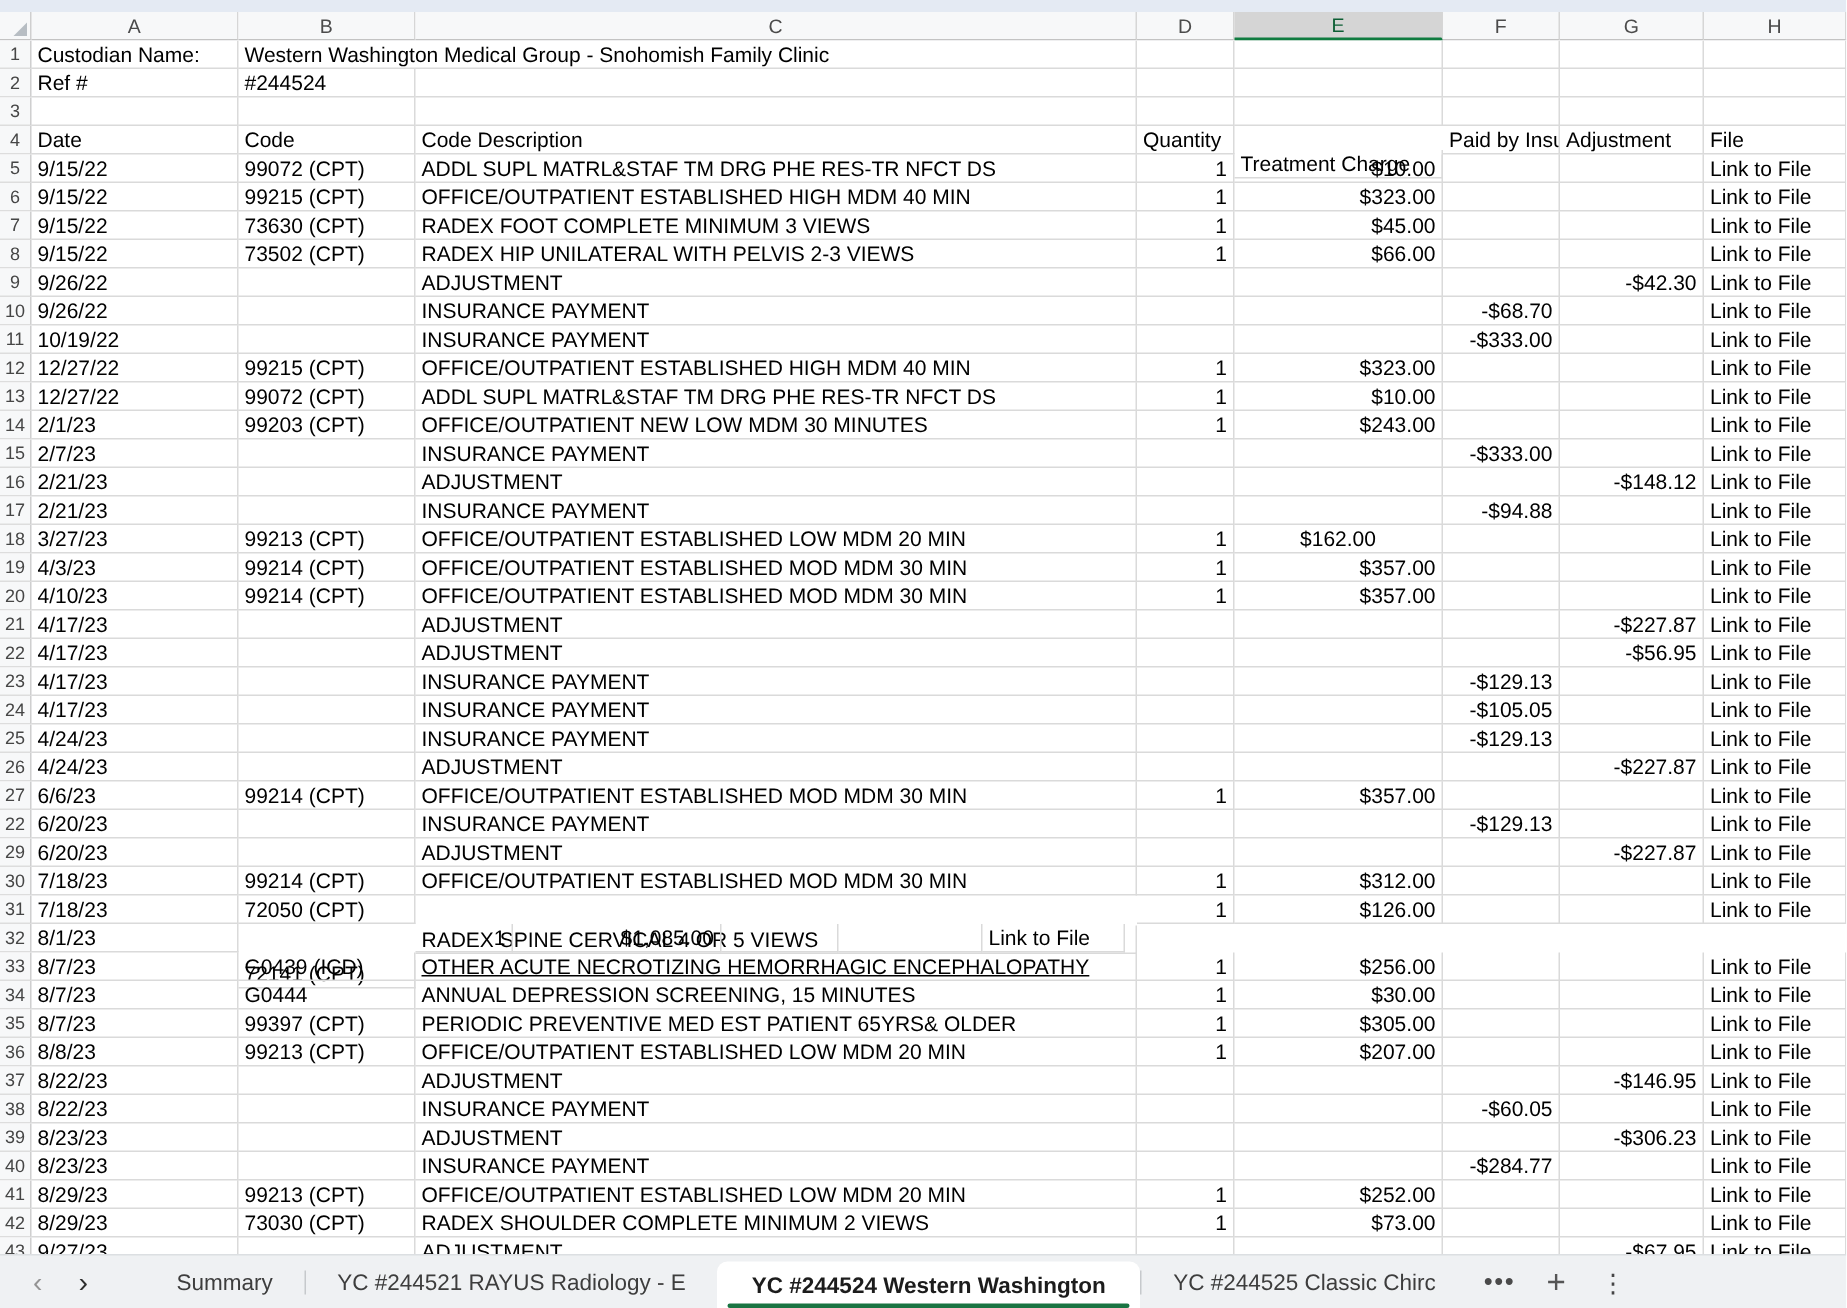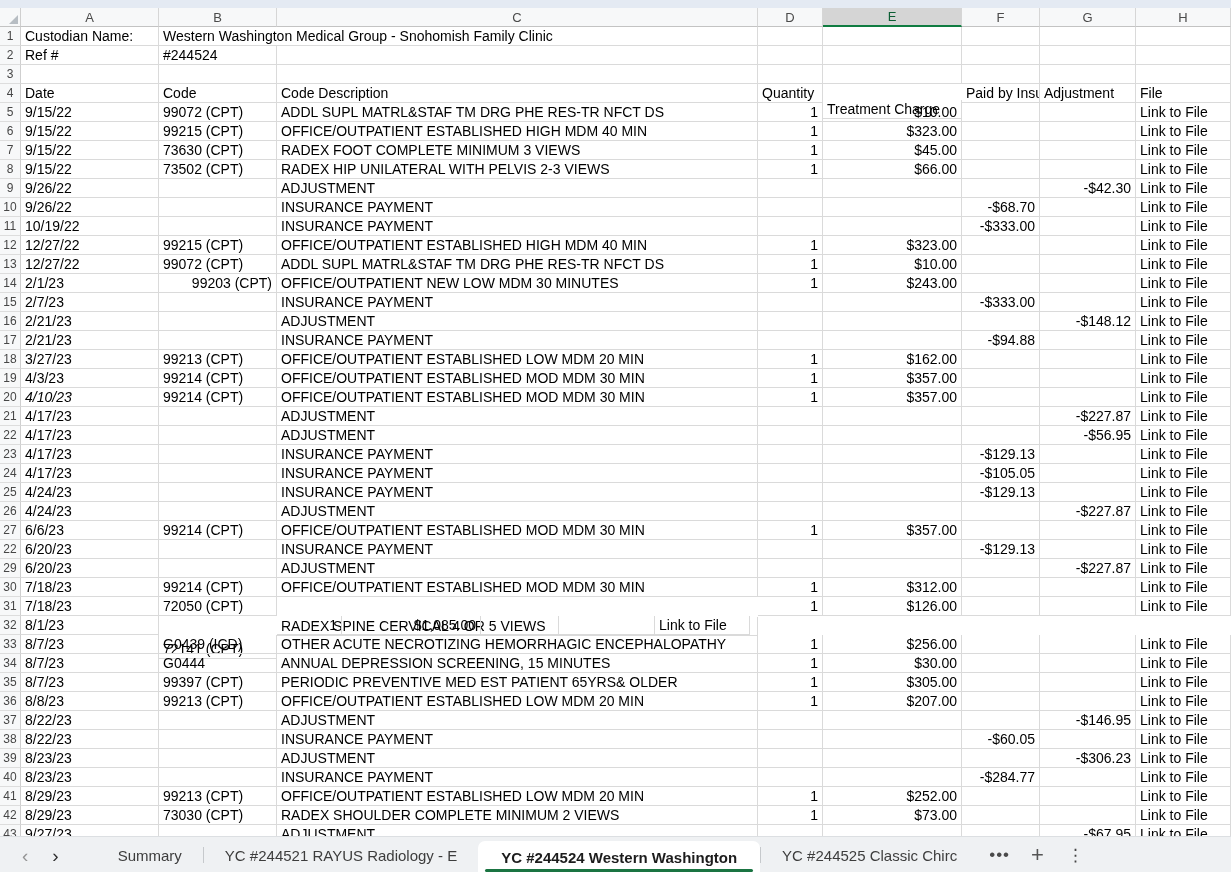--- a/index.html
+++ b/index.html
@@ -205,21 +205,21 @@
         <div class="cell" style="width: 481px;">ADDL SUPL MATRL&amp;STAF TM DRG PHE RES-TR NFCT DS</div>
         <div class="cell right" style="width: 65px;">1</div>
         <div class="cell right" style="width: 139px;">$10.00</div>
         <div class="cell right" style="width: 78px;"></div>
         <div class="cell right" style="width: 96px;"></div>
         <div class="cell" style="width: 95px;">Link to File</div>
       </div>
       <div class="g-row">
         <div class="row-num">14</div>
         <div class="cell" style="width: 138px;">2/1/23</div>
-        <div class="cell" style="width: 118px; text-align: right;">99203 (CPT)</div>
+        <div class="cell" style="width: 118px;">99203 (CPT)</div>
         <div class="cell" style="width: 481px;">OFFICE/OUTPATIENT NEW LOW MDM 30 MINUTES</div>
         <div class="cell right" style="width: 65px;">1</div>
         <div class="cell right" style="width: 139px;">$243.00</div>
         <div class="cell right" style="width: 78px;"></div>
         <div class="cell right" style="width: 96px;"></div>
         <div class="cell" style="width: 95px;">Link to File</div>
       </div>
       <div class="g-row">
         <div class="row-num">15</div>
         <div class="cell" style="width: 138px;">2/7/23</div>
@@ -252,39 +252,39 @@
         <div class="cell right" style="width: 78px;">-$94.88</div>
         <div class="cell right" style="width: 96px;"></div>
         <div class="cell" style="width: 95px;">Link to File</div>
       </div>
       <div class="g-row">
         <div class="row-num">18</div>
         <div class="cell" style="width: 138px;">3/27/23</div>
         <div class="cell" style="width: 118px;">99213 (CPT)</div>
         <div class="cell" style="width: 481px;">OFFICE/OUTPATIENT ESTABLISHED LOW MDM 20 MIN</div>
         <div class="cell right" style="width: 65px;">1</div>
-        <div class="cell right" style="width: 139px;">$162.00</div>
+        <div class="cell right" style="width: 139px; text-align: center;">$162.00</div>
         <div class="cell right" style="width: 78px;"></div>
         <div class="cell right" style="width: 96px;"></div>
         <div class="cell" style="width: 95px;">Link to File</div>
       </div>
       <div class="g-row">
         <div class="row-num">19</div>
         <div class="cell" style="width: 138px;">4/3/23</div>
         <div class="cell" style="width: 118px;">99214 (CPT)</div>
         <div class="cell" style="width: 481px;">OFFICE/OUTPATIENT ESTABLISHED MOD MDM 30 MIN</div>
         <div class="cell right" style="width: 65px;">1</div>
         <div class="cell right" style="width: 139px;">$357.00</div>
         <div class="cell right" style="width: 78px;"></div>
         <div class="cell right" style="width: 96px;"></div>
         <div class="cell" style="width: 95px;">Link to File</div>
       </div>
       <div class="g-row">
         <div class="row-num">20</div>
-        <div class="cell" style="width: 138px; font-style: italic;">4/10/23</div>
+        <div class="cell" style="width: 138px;">4/10/23</div>
         <div class="cell" style="width: 118px;">99214 (CPT)</div>
         <div class="cell" style="width: 481px;">OFFICE/OUTPATIENT ESTABLISHED MOD MDM 30 MIN</div>
         <div class="cell right" style="width: 65px;">1</div>
         <div class="cell right" style="width: 139px;">$357.00</div>
         <div class="cell right" style="width: 78px;"></div>
         <div class="cell right" style="width: 96px;"></div>
         <div class="cell" style="width: 95px;">Link to File</div>
       </div>
       <div class="g-row">
         <div class="row-num">21</div>
@@ -414,21 +414,21 @@
         <div class="cell right" style="width: 65px;">1</div>
         <div class="cell right" style="width: 139px;">$1,085.00</div>
         <div class="cell right" style="width: 78px;"></div>
         <div class="cell right" style="width: 96px;"></div>
         <div class="cell" style="width: 95px;">Link to File</div>
       </div>
       <div class="g-row">
         <div class="row-num">33</div>
         <div class="cell" style="width: 138px;">8/7/23</div>
         <div class="cell" style="width: 118px;">G0439 (ICD)</div>
-        <div class="cell" style="width: 481px;">OTHER ACUTE NECROTIZING HEMORRHAGIC ENCEPHALOPATHY</div>
+        <div class="cell" style="width: 481px; text-decoration: underline;">OTHER ACUTE NECROTIZING HEMORRHAGIC ENCEPHALOPATHY</div>
         <div class="cell right" style="width: 65px;">1</div>
         <div class="cell right" style="width: 139px;">$256.00</div>
         <div class="cell right" style="width: 78px;"></div>
         <div class="cell right" style="width: 96px;"></div>
         <div class="cell" style="width: 95px;">Link to File</div>
       </div>
       <div class="g-row">
         <div class="row-num">34</div>
         <div class="cell" style="width: 138px;">8/7/23</div>
         <div class="cell" style="width: 118px;">G0444</div>

